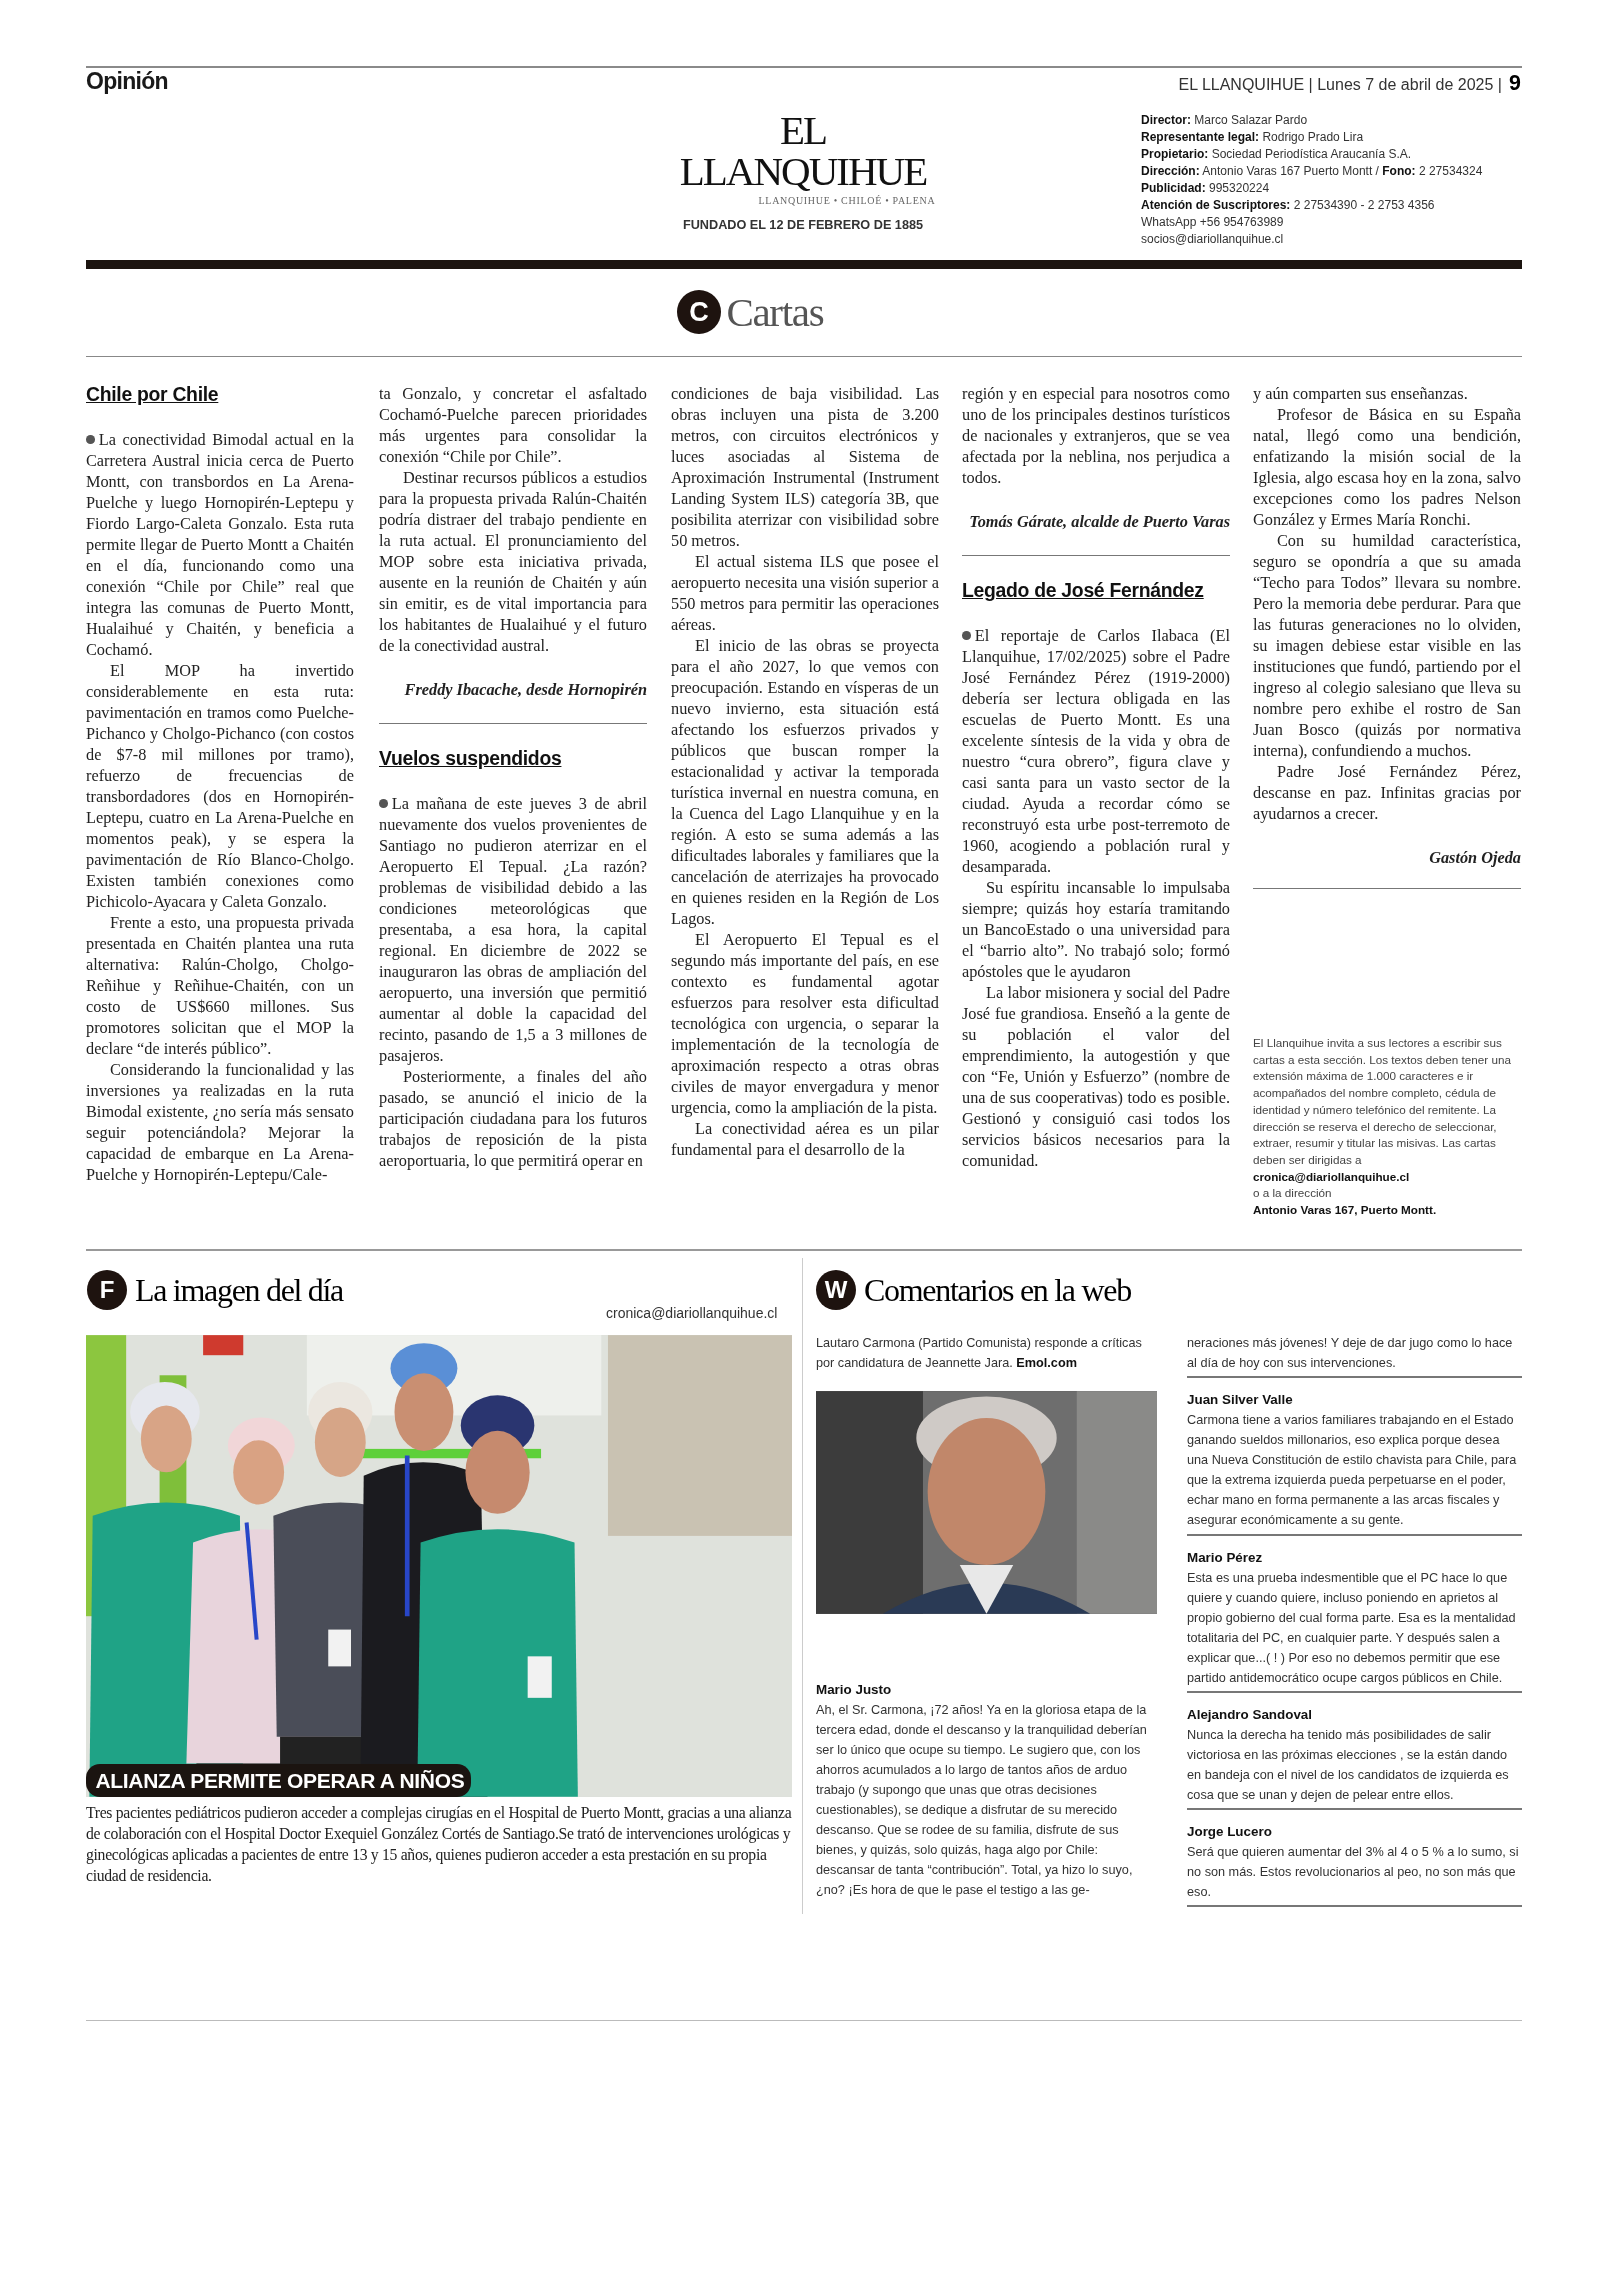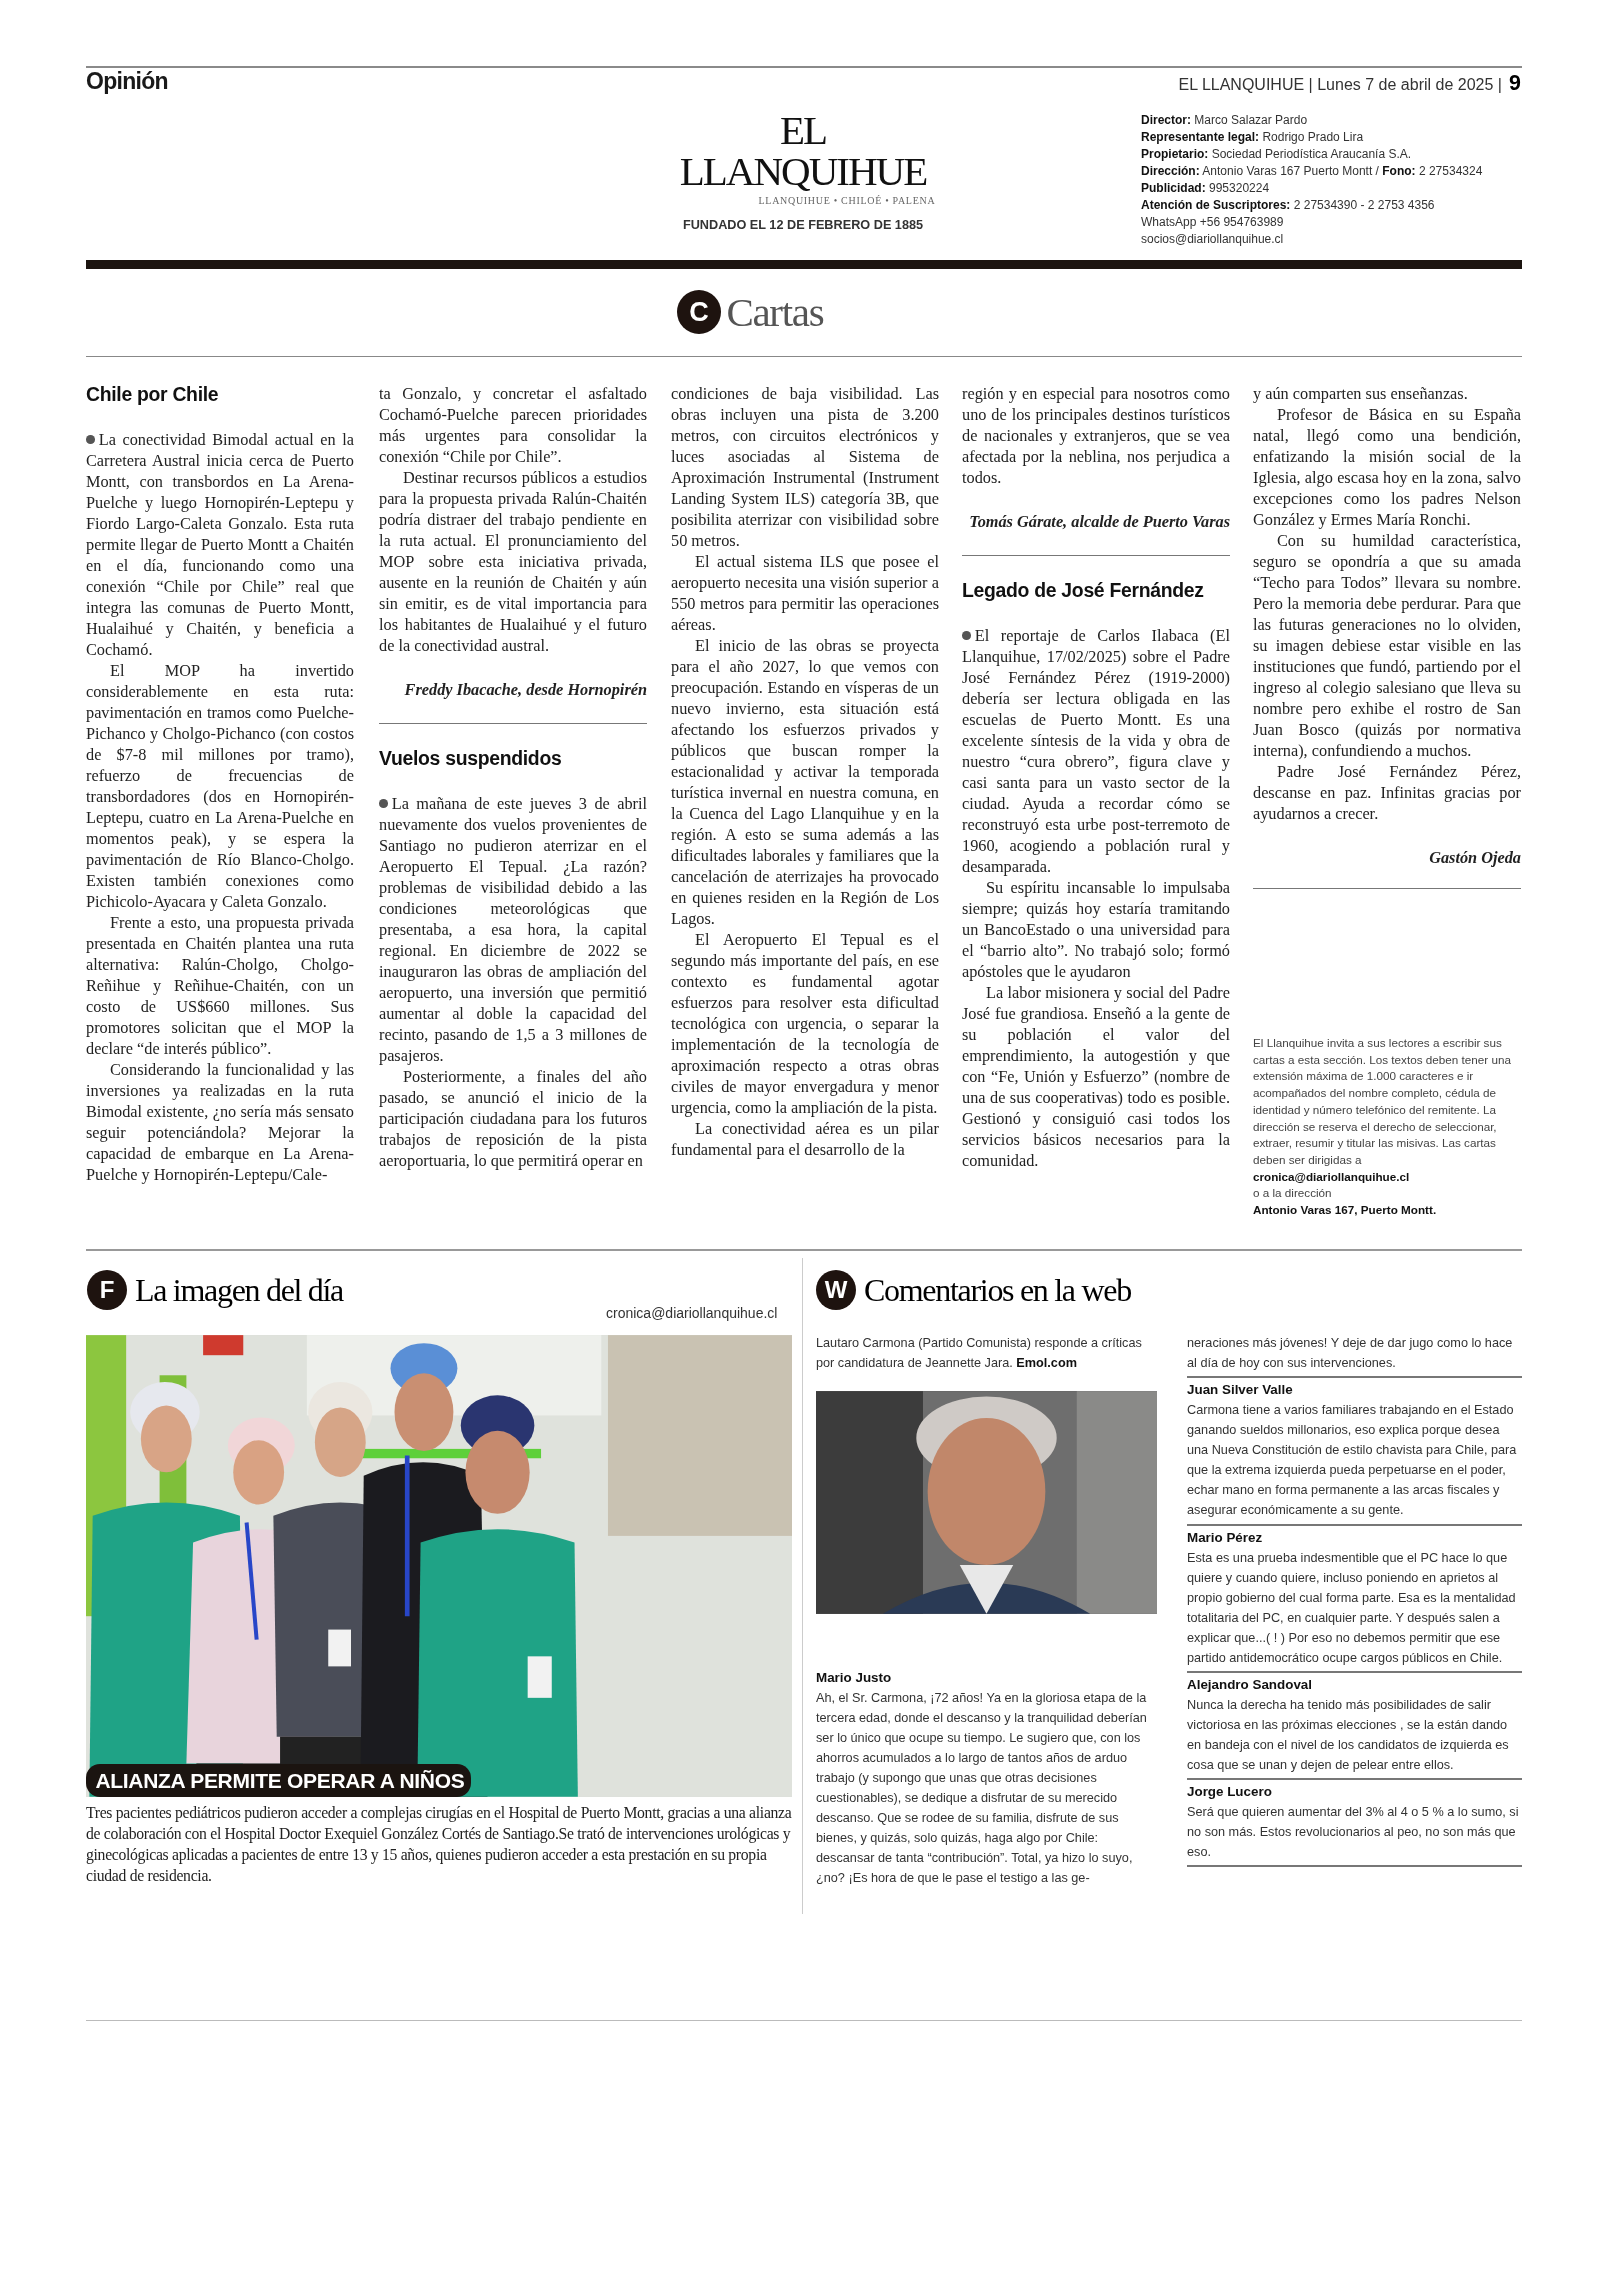--- a/index.html
+++ b/index.html
@@ -23,21 +23,21 @@
 
   .cartas-head { position: absolute; left: 677px; top: 288px; display: flex; align-items: center; }
   .circle-badge { width: 44px; height: 44px; border-radius: 50%; background: #1e130f; color: #fff; font-family: "Liberation Sans", sans-serif; font-weight: 700; display: flex; align-items: center; justify-content: center; font-size: 27px; }
   .cartas-title { font-family: "Liberation Serif", serif; font-size: 41px; color: #555; margin-left: 5.4px; letter-spacing: -1.3px; }
   .cartas-rule { position: absolute; left: 86px; top: 356px; width: 1436px; height: 1.3px; background: #888; }
 
   .col { position: absolute; top: 383px; width: 268px; font-family: "Liberation Serif", serif; font-size: 16.3px; line-height: 21px; text-align: justify; color: #222; hyphens: auto; }
   .col p { text-indent: 24px; }
   .col p.lead { text-indent: 0; }
   .col .bullet { display: inline-block; width: 8.7px; height: 8.7px; border-radius: 50%; background: #555; margin-right: 4px; vertical-align: 1.3px; }
-  .col h3 { font-family: "Liberation Sans", sans-serif; font-weight: 700; font-size: 19.4px; line-height: 23px; text-align: left; margin: 0 0 23px 0; color: #111; letter-spacing: -0.3px; }
+  .col h3 { font-family: "Liberation Sans", sans-serif; font-weight: 700; font-size: 19.4px; line-height: 23px; text-align: left; margin: 0 0 23px 0; color: #111; letter-spacing: -0.3px; text-decoration: underline; }
   .col .sig { font-style: italic; font-weight: 700; text-align: right; text-indent: 0; margin-top: 23px; }
   .col .rule { height: 1.3px; background: #777; margin: 23px 0; }
   .c1 { left: 86px; }
   .c2 { left: 379px; }
   .c3 { left: 671px; }
   .c4 { left: 962px; }
   .c5 { left: 1253px; }
 
   .notice { position: absolute; left: 1253px; top: 1035px; width: 268px; font-family: "Liberation Sans", sans-serif; font-size: 11.7px; line-height: 16.7px; color: #444; }
   .notice b { color: #111; }
@@ -54,21 +54,21 @@
   .photo svg { display: block; }
   .photo-caption { position: absolute; left: 0; bottom: 0; width: 385px; height: 33px; background: #1b1410; color: #fff; font-family: "Liberation Sans", sans-serif; font-weight: 700; font-size: 21px; line-height: 33px; padding-left: 9.4px; letter-spacing: -0.3px; border-radius: 14px; }
   .photo-text { position: absolute; left: 86px; top: 1802px; width: 706px; font-family: "Liberation Serif", serif; font-size: 15.7px; line-height: 21px; color: #222; letter-spacing: -0.3px; }
 
   .web-head { position: absolute; left: 816px; top: 1270px; display: flex; align-items: center; }
   .web-intro { position: absolute; left: 816px; top: 1333px; width: 341px; font-family: "Liberation Sans", sans-serif; font-size: 12.7px; line-height: 20px; color: #333; }
   .web-intro b { color: #111; }
   .portrait { position: absolute; left: 816px; top: 1391px; width: 341px; height: 223px; background: #555; overflow: hidden; }
 
   .comments { font-family: "Liberation Sans", sans-serif; font-size: 12.7px; line-height: 20px; color: #333; }
-  .comments .name { font-weight: 700; color: #111; font-size: 13.4px; }
+  .comments .name { font-weight: 700; color: #111; font-size: 13.4px; margin-top: 12px; }
   .comments .rule { height: 2px; background: #777; margin: 3.3px 0 2px 0; }
   .ccol1 { position: absolute; left: 816px; top: 1668px; width: 341px; }
   .ccol2 { position: absolute; left: 1187px; top: 1333px; width: 335px; }
 
   .bottomline { position: absolute; left: 86px; top: 2020px; width: 1436px; height: 1.3px; background: #bbb; }
 </style>
 </head>
 <body>
 
 <div class="topline"></div>

